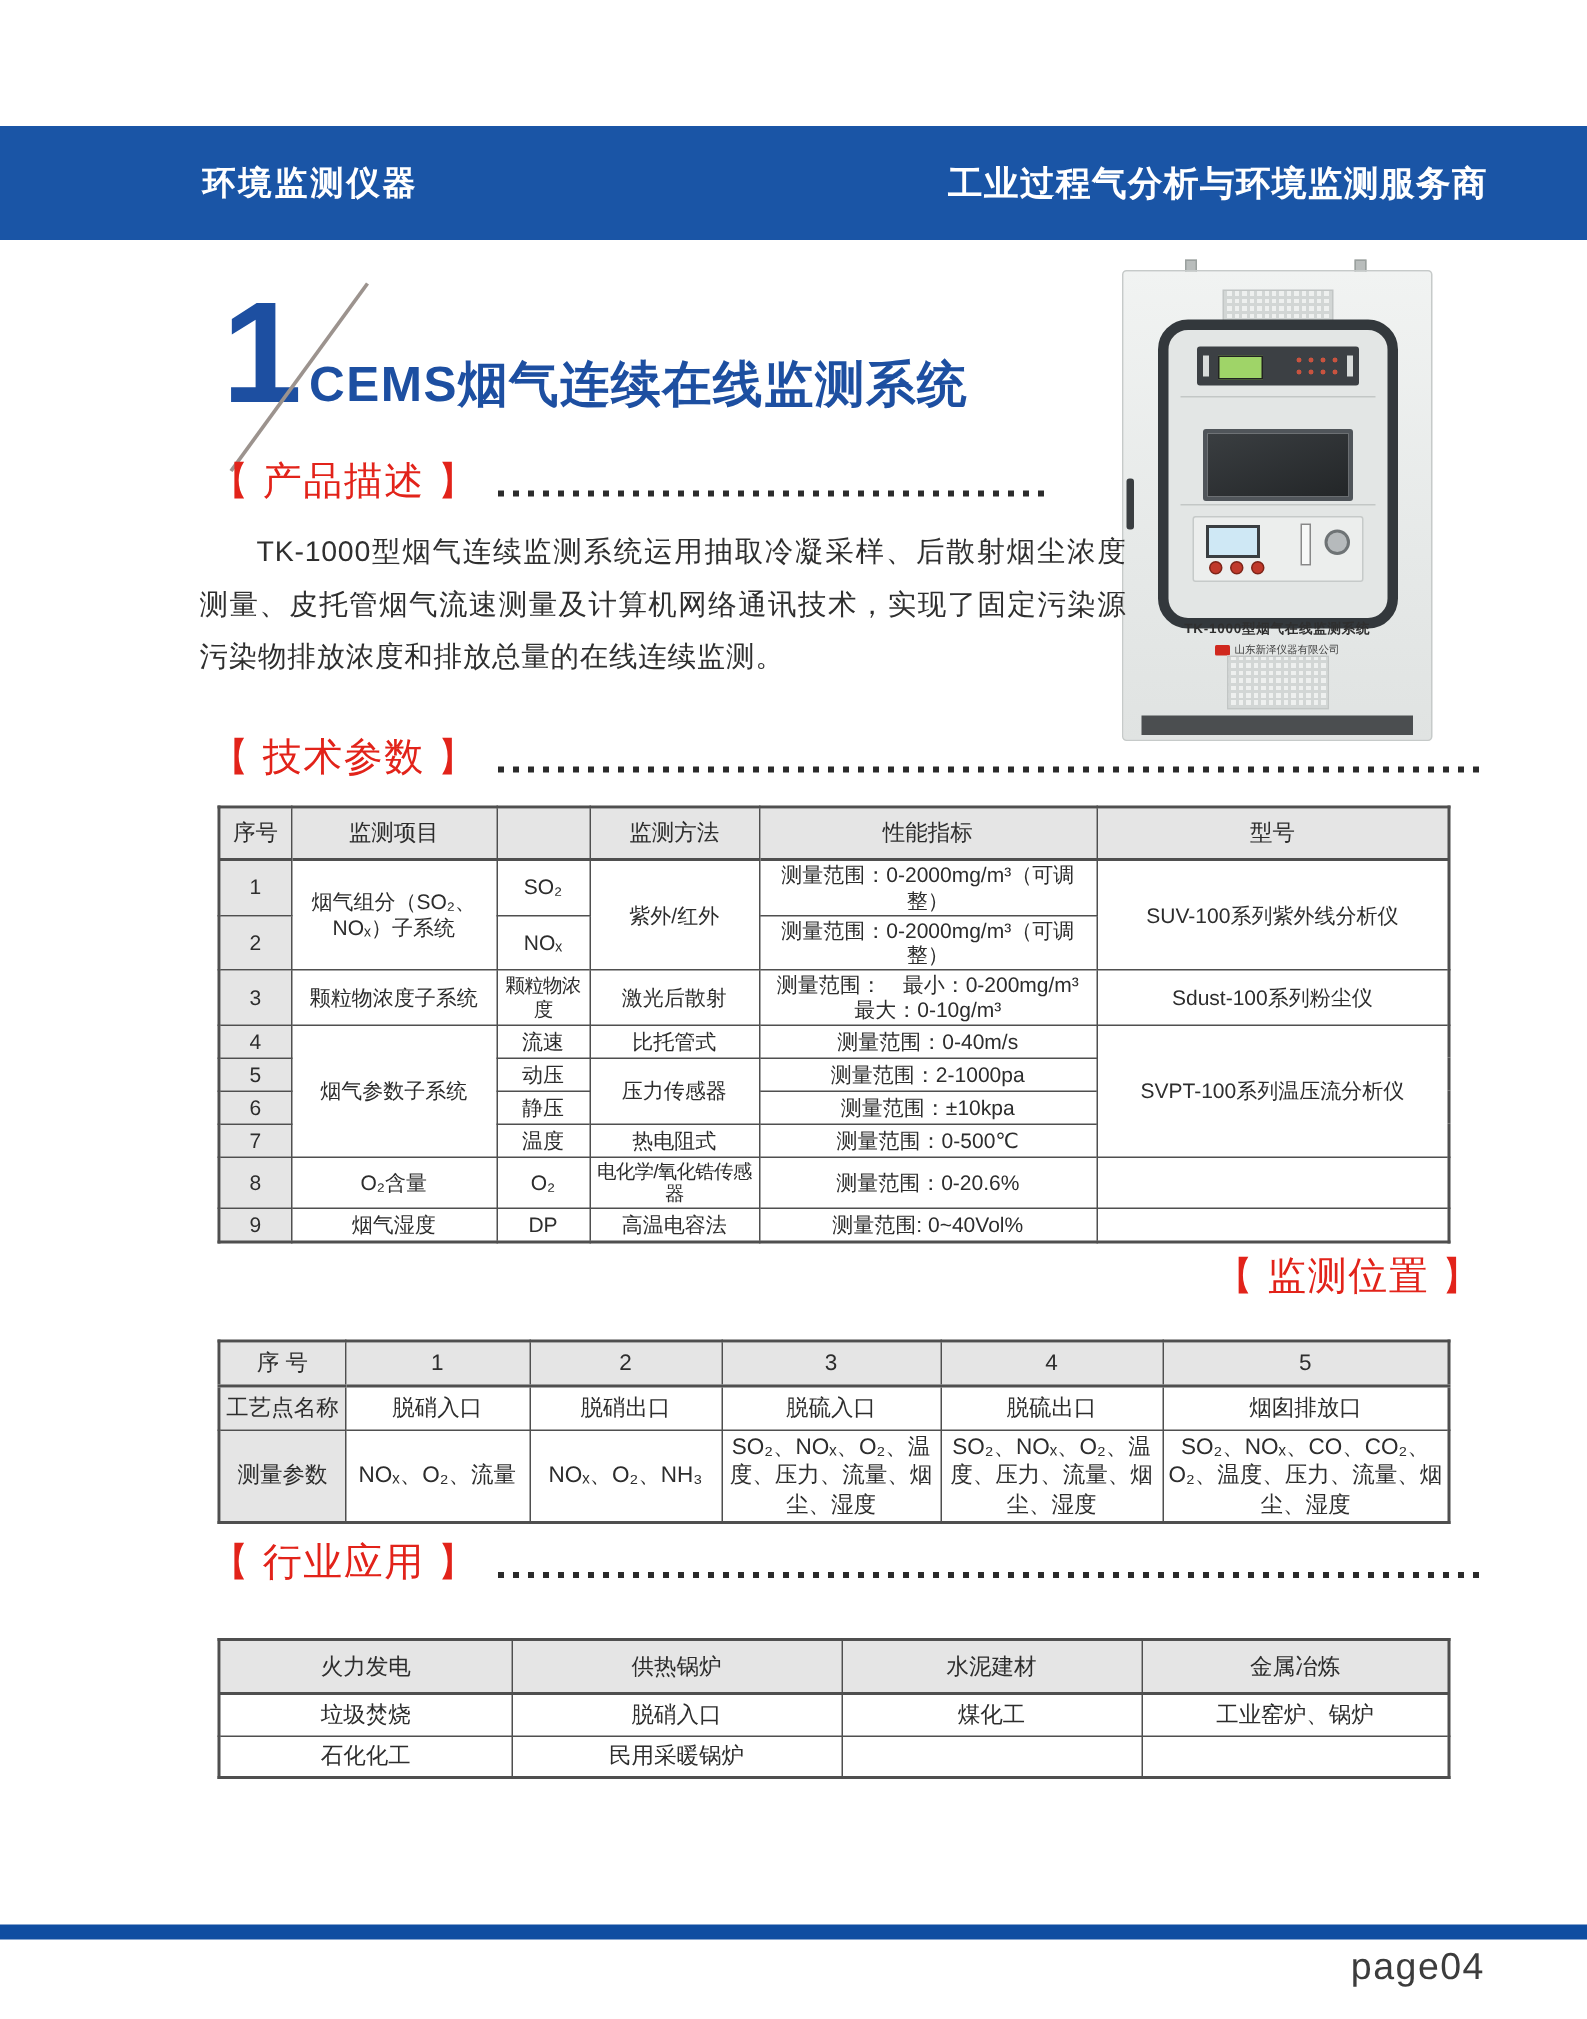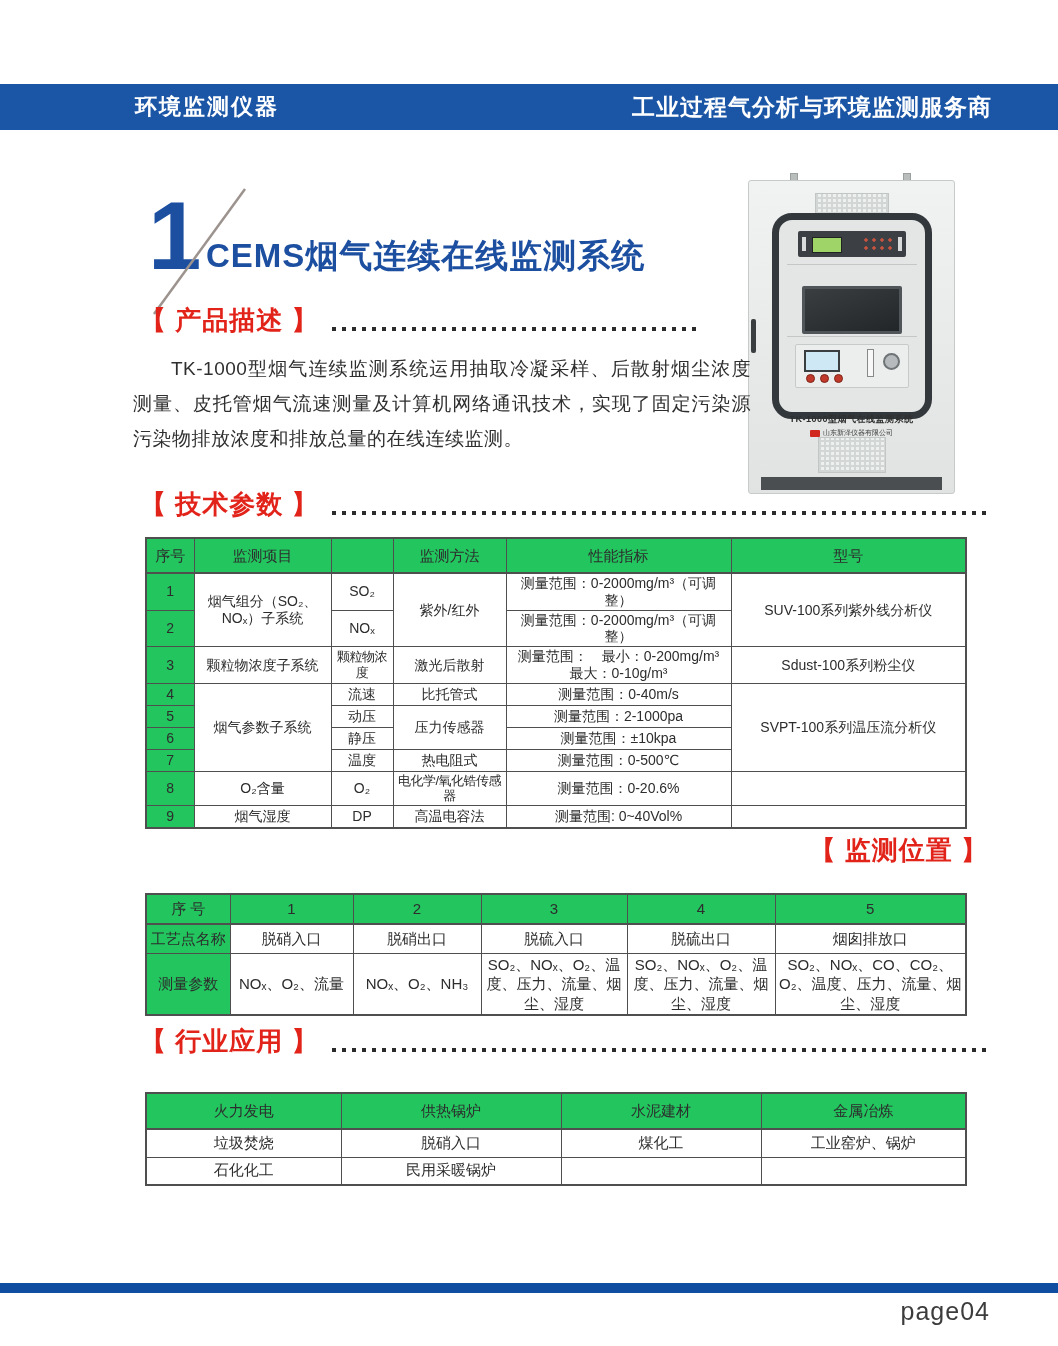--- a/index.html
+++ b/index.html
@@ -1,32 +1,32 @@
 <!DOCTYPE html>
 <html><head>
 <meta charset="utf-8">
 <style>
   html,body{margin:0;padding:0;background:#ffffff;}
   .page{position:relative;width:1058px;height:1346px;background:#ffffff;overflow:hidden;
         font-family:"Liberation Sans","DejaVu Sans",sans-serif;color:#2d2d2d;}
 
   
-  .band{position:absolute;left:0;top:84px;width:1058px;height:46px;background:#1a55a6;
+  .band{position:absolute;left:0;top:84px;width:1058px;height:76px;background:#1a55a6;
         display:flex;align-items:center;}
   .band-left{margin-left:135px;color:#ffffff;font-size:22px;font-weight:bold;letter-spacing:2px;}
   .band-right{position:absolute;right:66px;color:#ffffff;font-size:23px;font-weight:bold;letter-spacing:1px;}
 
   
   .sec-num{position:absolute;left:148px;top:188px;font-size:96px;line-height:1;font-weight:bold;color:#1d4fa1;}
   .sec-slash{position:absolute;left:146px;top:184px;}
   .sec-title{position:absolute;left:206px;top:234px;font-size:33px;font-weight:bold;color:#1d4fa1;letter-spacing:1px;}
 
   
   .h-row{position:absolute;display:flex;align-items:flex-end;}
-  .h-red{font-size:26px;font-weight:bold;color:#e2231a;white-space:nowrap;letter-spacing:1px;}
+  .h-red{font-size:26px;font-weight:normal;color:#e2231a;white-space:nowrap;letter-spacing:1px;}
   .leader{flex:1;height:4px;margin:0 0 7px 14px;
           background:repeating-linear-gradient(90deg,#2b2b2b 0 4px,transparent 4px 10px);}
   .h-desc{left:140px;top:303px;width:562px;}
   .h-tech{left:140px;top:487px;width:848px;}
   .h-pos {left:140px;top:833px;width:848px;flex-direction:column;}
   .h-ind {left:140px;top:1024px;width:848px;}
 
   .desc-body{position:absolute;left:133px;top:351px;width:618px;font-size:19px;line-height:35px;
              color:#2f2f2f;text-indent:2em;text-align:justify;letter-spacing:0.5px;}
 
@@ -69,21 +69,21 @@
   .brand-mark{width:10px;height:7px;background:#d0281e;border-radius:1px;}
   .brand-text{font-size:7px;color:#3d3d3d;}
   .cab-base{position:absolute;left:6%;bottom:3px;width:88%;height:13px;background:#4b4e50;}
   .cab-handle{position:absolute;left:2px;top:138px;width:5px;height:34px;background:#3a3e41;border-radius:2px;}
 
   
   table{border-collapse:collapse;table-layout:fixed;}
   .tbl{position:absolute;left:145px;border:2px solid #4f4f4f;}
   .tbl td{border:1px solid #4f4f4f;text-align:center;vertical-align:middle;
           padding:1px 3px;color:#2d2d2d;overflow:hidden;}
-  .blue{background:#22c55e;}
+  .blue{background:#e5e5e5;}
   .tech{top:537px;width:820px;font-size:14px;line-height:1.2;}
   .tech tr.head td{font-size:15px;border-bottom:2px solid #4f4f4f;height:31px;}
   .tech .small{font-size:13px;letter-spacing:-0.5px;padding:1px 0;}
   .merge-top{vertical-align:top;padding-top:3px;}
   .pos{top:893px;width:820px;font-size:15px;line-height:1.3;}
   .pos tr.head td{border-bottom:2px solid #4f4f4f;}
   .ind{top:1092px;width:820px;font-size:15px;}
   .ind tr.head td{border-bottom:2px solid #4f4f4f;}
 
   

